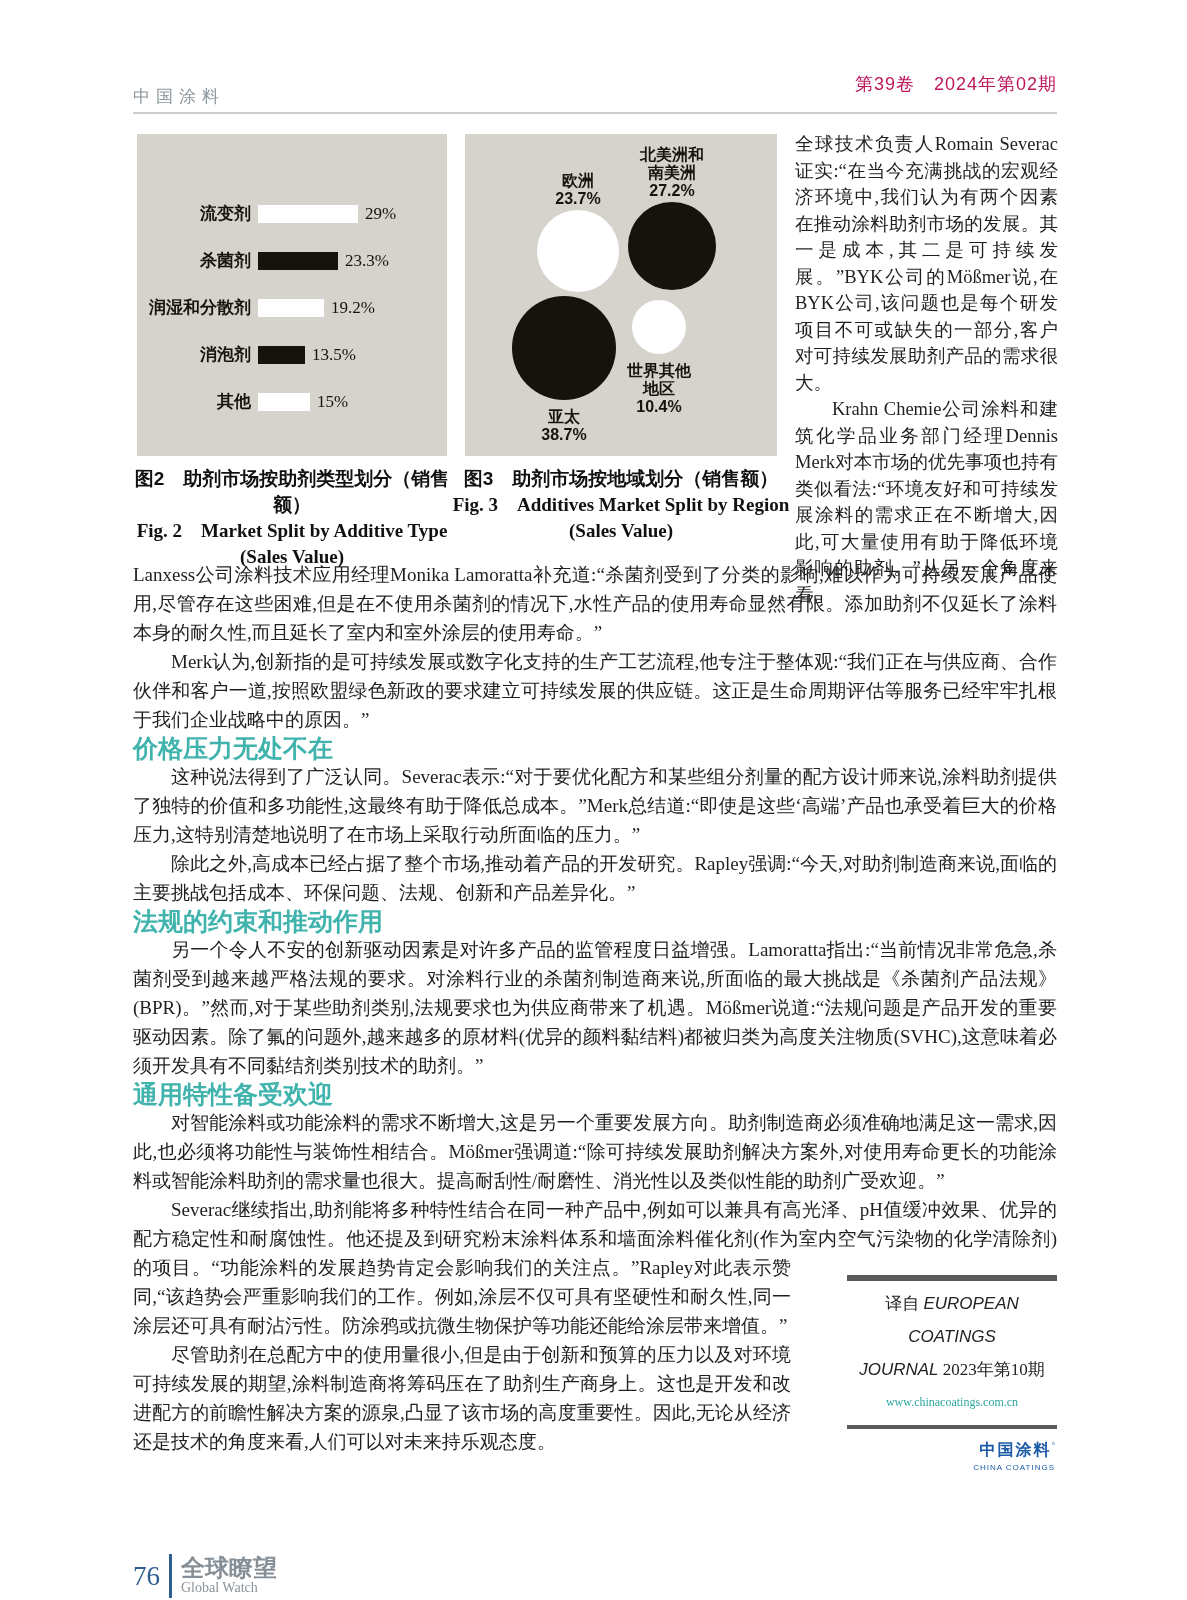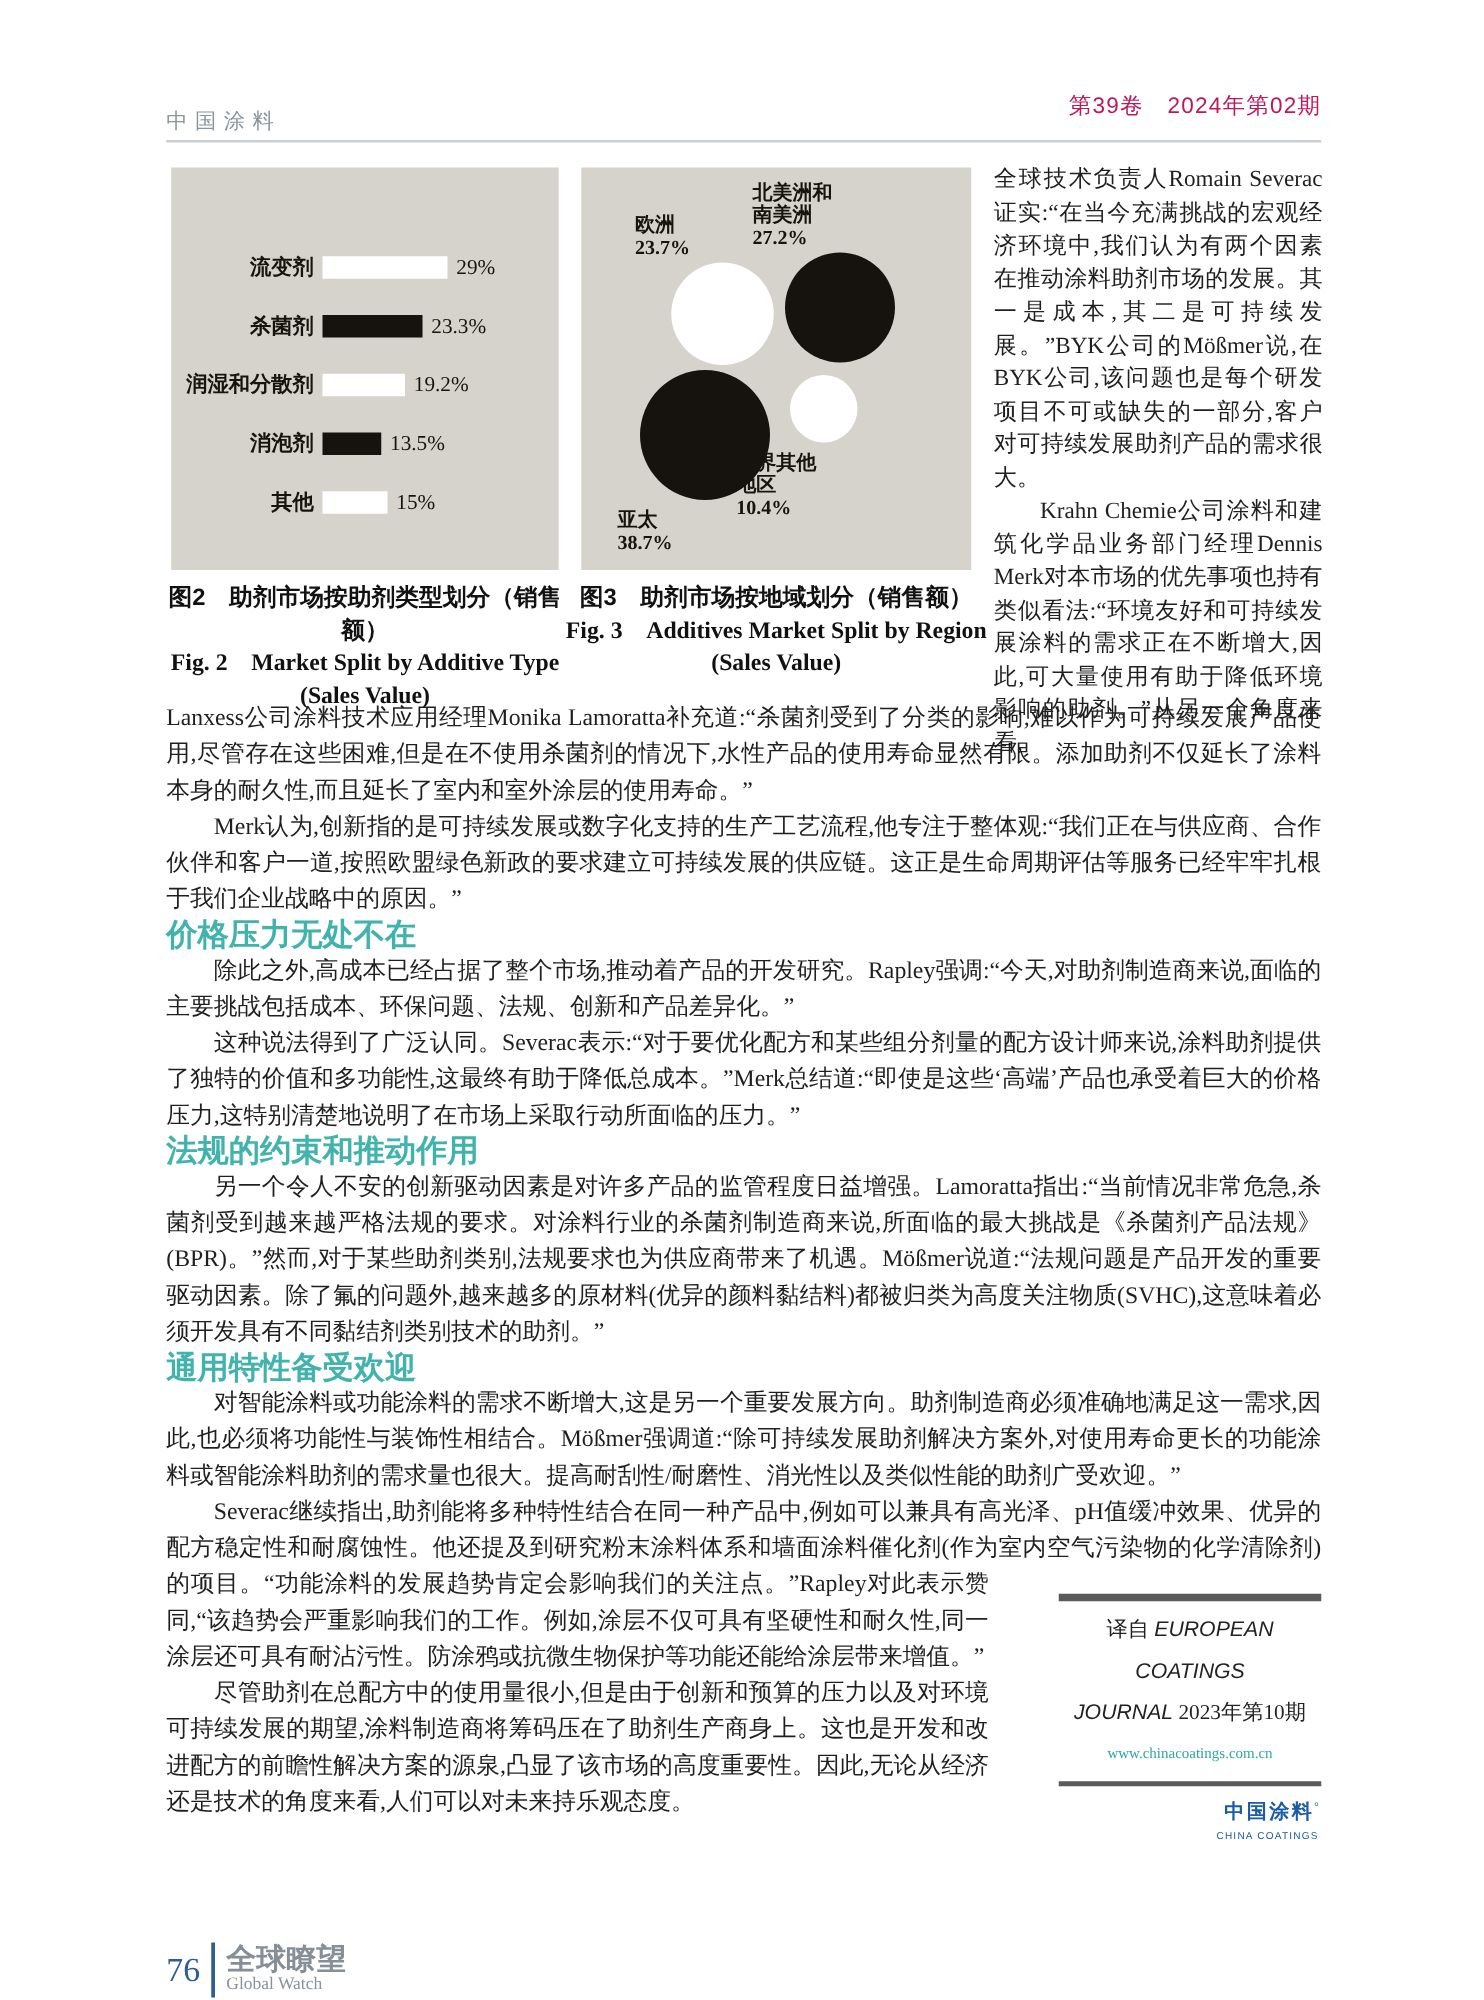--- a/index.html
+++ b/index.html
@@ -22,22 +22,22 @@
   #fig2-rows{padding-top:56px;}
   .bar-row{display:flex;align-items:center;height:47px;}
   .bar-label{width:114px;text-align:right;padding-right:7px;flex:0 0 auto;
              font-family:"Liberation Sans","DejaVu Sans",sans-serif;font-weight:bold;font-size:17px;color:#17140e;}
   .bar{height:18px;flex:0 0 auto;}
   .bar-value{margin-left:7px;font-size:17px;color:#17140e;}
 
   
   #fig3-area{position:relative;width:100%;height:100%;}
   .bubble{position:absolute;border-radius:50%;}
-  .bubble-label{position:absolute;width:140px;transform:translateX(-50%);
-                font-family:Liberation Serif, serif;font-weight:bold;
+  .bubble-label{position:absolute;width:140px;text-align:center;transform:translateX(-50%);
+                font-family:Liberation Sans, sans-serif;font-weight:bold;
                 font-size:16px;line-height:18px;color:#17140e;}
 
   
   .caption{position:absolute;text-align:center;line-height:26px;}
   #cap2{left:121px;top:466px;width:342px;}
   #cap3{left:451px;top:466px;width:340px;}
   .cap-zh{font-family:"Liberation Sans","DejaVu Sans",sans-serif;font-weight:bold;font-size:19px;color:#111;}
   .cap-en{font-family:"Liberation Serif","DejaVu Serif",serif;font-weight:bold;font-size:19px;color:#111;}
 
   
@@ -157,22 +157,22 @@
   <div class="rightcol">
     <p>全球技术负责人Romain Severac证实:“在当今充满挑战的宏观经济环境中,我们认为有两个因素在推动涂料助剂市场的发展。其一是成本,其二是可持续发展。”BYK公司的Mößmer说,在BYK公司,该问题也是每个研发项目不可或缺失的一部分,客户对可持续发展助剂产品的需求很大。</p>
     <p class="indent">Krahn Chemie公司涂料和建筑化学品业务部门经理Dennis Merk对本市场的优先事项也持有类似看法:“环境友好和可持续发展涂料的需求正在不断增大,因此,可大量使用有助于降低环境影响的助剂。”从另一个角度来看,</p>
   </div>
 
   <div class="main">
     <p>Lanxess公司涂料技术应用经理Monika Lamoratta补充道:“杀菌剂受到了分类的影响,难以作为可持续发展产品使用,尽管存在这些困难,但是在不使用杀菌剂的情况下,水性产品的使用寿命显然有限。添加助剂不仅延长了涂料本身的耐久性,而且延长了室内和室外涂层的使用寿命。”</p>
     <p class="indent">Merk认为,创新指的是可持续发展或数字化支持的生产工艺流程,他专注于整体观:“我们正在与供应商、合作伙伴和客户一道,按照欧盟绿色新政的要求建立可持续发展的供应链。这正是生命周期评估等服务已经牢牢扎根于我们企业战略中的原因。”</p>
 
     <p class="sec-title">价格压力无处不在</p>
+    <p class="indent">这种说法得到了广泛认同。Severac表示:“对于要优化配方和某些组分剂量的配方设计师来说,涂料助剂提供了独特的价值和多功能性,这最终有助于降低总成本。”Merk总结道:“即使是这些‘高端’产品也承受着巨大的价格压力,这特别清楚地说明了在市场上采取行动所面临的压力。”</p>
     <p class="indent">除此之外,高成本已经占据了整个市场,推动着产品的开发研究。Rapley强调:“今天,对助剂制造商来说,面临的主要挑战包括成本、环保问题、法规、创新和产品差异化。”</p>
-    <p class="indent">这种说法得到了广泛认同。Severac表示:“对于要优化配方和某些组分剂量的配方设计师来说,涂料助剂提供了独特的价值和多功能性,这最终有助于降低总成本。”Merk总结道:“即使是这些‘高端’产品也承受着巨大的价格压力,这特别清楚地说明了在市场上采取行动所面临的压力。”</p>
 
     <p class="sec-title">法规的约束和推动作用</p>
     <p class="indent">另一个令人不安的创新驱动因素是对许多产品的监管程度日益增强。Lamoratta指出:“当前情况非常危急,杀菌剂受到越来越严格法规的要求。对涂料行业的杀菌剂制造商来说,所面临的最大挑战是《杀菌剂产品法规》(BPR)。”然而,对于某些助剂类别,法规要求也为供应商带来了机遇。Mößmer说道:“法规问题是产品开发的重要驱动因素。除了氟的问题外,越来越多的原材料(优异的颜料黏结料)都被归类为高度关注物质(SVHC),这意味着必须开发具有不同黏结剂类别技术的助剂。”</p>
 
     <p class="sec-title">通用特性备受欢迎</p>
     <p class="indent">对智能涂料或功能涂料的需求不断增大,这是另一个重要发展方向。助剂制造商必须准确地满足这一需求,因此,也必须将功能性与装饰性相结合。Mößmer强调道:“除可持续发展助剂解决方案外,对使用寿命更长的功能涂料或智能涂料助剂的需求量也很大。提高耐刮性/耐磨性、消光性以及类似性能的助剂广受欢迎。”</p>
 
     <p class="indent"><span>Severac继续指出,助剂能将多种特性结合在同一种产品中,例如可以兼具有高光泽、pH值缓冲效果、优异的配方稳定性和耐腐蚀性。他还提及到研究粉末涂料体系和墙面涂料催化剂(作为室内空气污染物的化学清除剂)的项目。“功能涂料的发展趋势肯</span><span class="trans-float">
           <span class="tb-bar-top"></span>
           <span class="tb-line"><span>译自 </span><i>EUROPEAN COATINGS</i></span>

